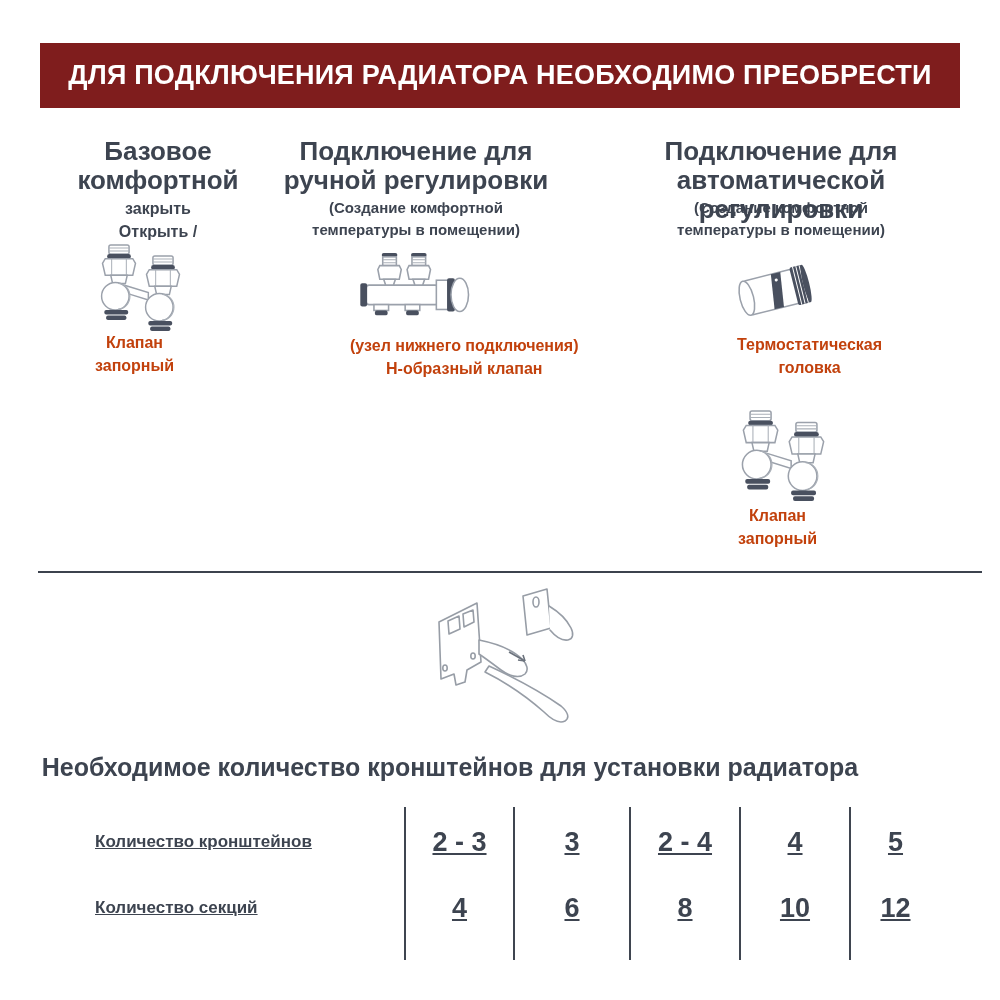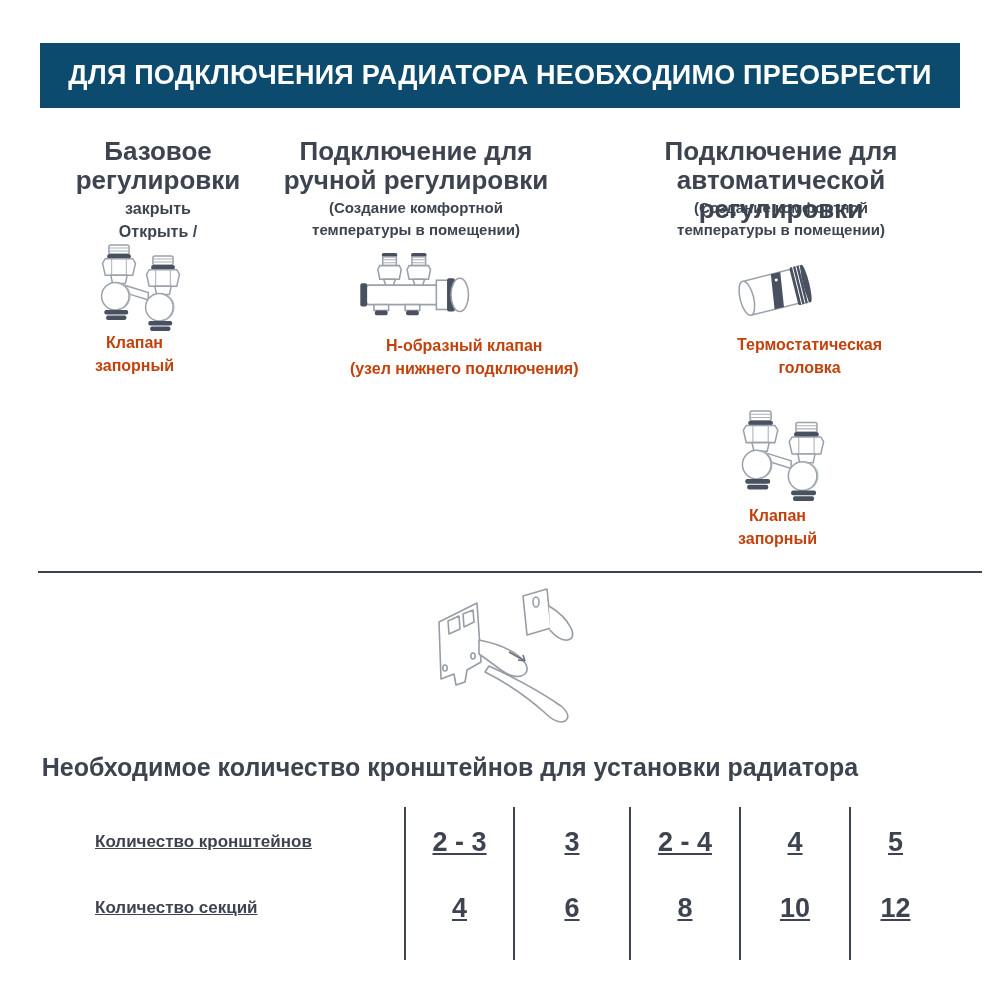--- a/index.html
+++ b/index.html
@@ -4,21 +4,21 @@
 <style>
   html,body{margin:0;padding:0;}
   body{
     width:1000px;height:1000px;position:relative;background:#ffffff;
     font-family:"Liberation Sans","DejaVu Sans",sans-serif;
     color:#3d4450;overflow:hidden;
   }
   .abs{position:absolute;}
   
   .banner{
-    left:40px;top:43px;width:920px;height:65px;background:#0c4a6e;
+    left:40px;top:43px;width:920px;height:65px;background:#7f1d1d;
     display:flex;align-items:center;justify-content:center;
   }
   .banner-title{
     color:#ffffff;font-size:27px;font-weight:bold;letter-spacing:.2px;white-space:nowrap;
   }
   
   .col-heading{
     text-align:center;font-weight:bold;font-size:26px;line-height:29px;color:#3d4450;
   }
   .col-sub{
@@ -58,21 +58,21 @@
 </style>
 </head>
 <body>
 
 <div class="abs banner">
   <div class="banner-title">ДЛЯ ПОДКЛЮЧЕНИЯ РАДИАТОРА НЕОБХОДИМО ПРЕОБРЕСТИ</div>
 </div>
 
 <div class="abs col-heading" style="left:30px;top:137px;width:256px;">
   <div>Базовое</div>
-  <div>регулировки</div>
+  <div>комфортной</div>
 </div>
 <div class="abs col-sub big" style="left:30px;top:197px;width:256px;">
   <div>закрыть</div>
   <div>Открыть /</div>
 </div>
 
 <svg class="abs" style="left:85px;top:244px;" width="112" height="88" viewBox="0 0 112 96">
   <g>
 
     <rect class="ink" x="21" y="1" width="22" height="10" rx="2"></rect>
@@ -140,22 +140,22 @@
     <polygon class="ink" points="58,16 78,16 80,20 78,30 58,30 56,20"></polygon>
     <polygon class="ink" points="62,30 74,30 72,36 64,36"></polygon>
 
     <rect class="ink" x="86" y="31" width="12" height="30"></rect>
     <rect class="dark" x="97" y="29" width="8" height="34" rx="2"></rect>
     <ellipse class="ink" cx="110" cy="46" rx="9" ry="17"></ellipse>
   </g>
 </svg>
 
 <div class="abs caption" style="left:350px;top:334px;">
+  <div>(узел нижнего подключения)</div>
   <div>Н-образный клапан</div>
-  <div>(узел нижнего подключения)</div>
 </div>
 
 <div class="abs col-heading" style="left:598px;top:137px;width:366px;">
   <div>Подключение для</div>
   <div>автоматической регулировки</div>
 </div>
 <div class="abs col-sub" style="left:598px;top:197px;width:366px;">
   <div>(Создание комфортной</div>
   <div>температуры в помещении)</div>
 </div>

